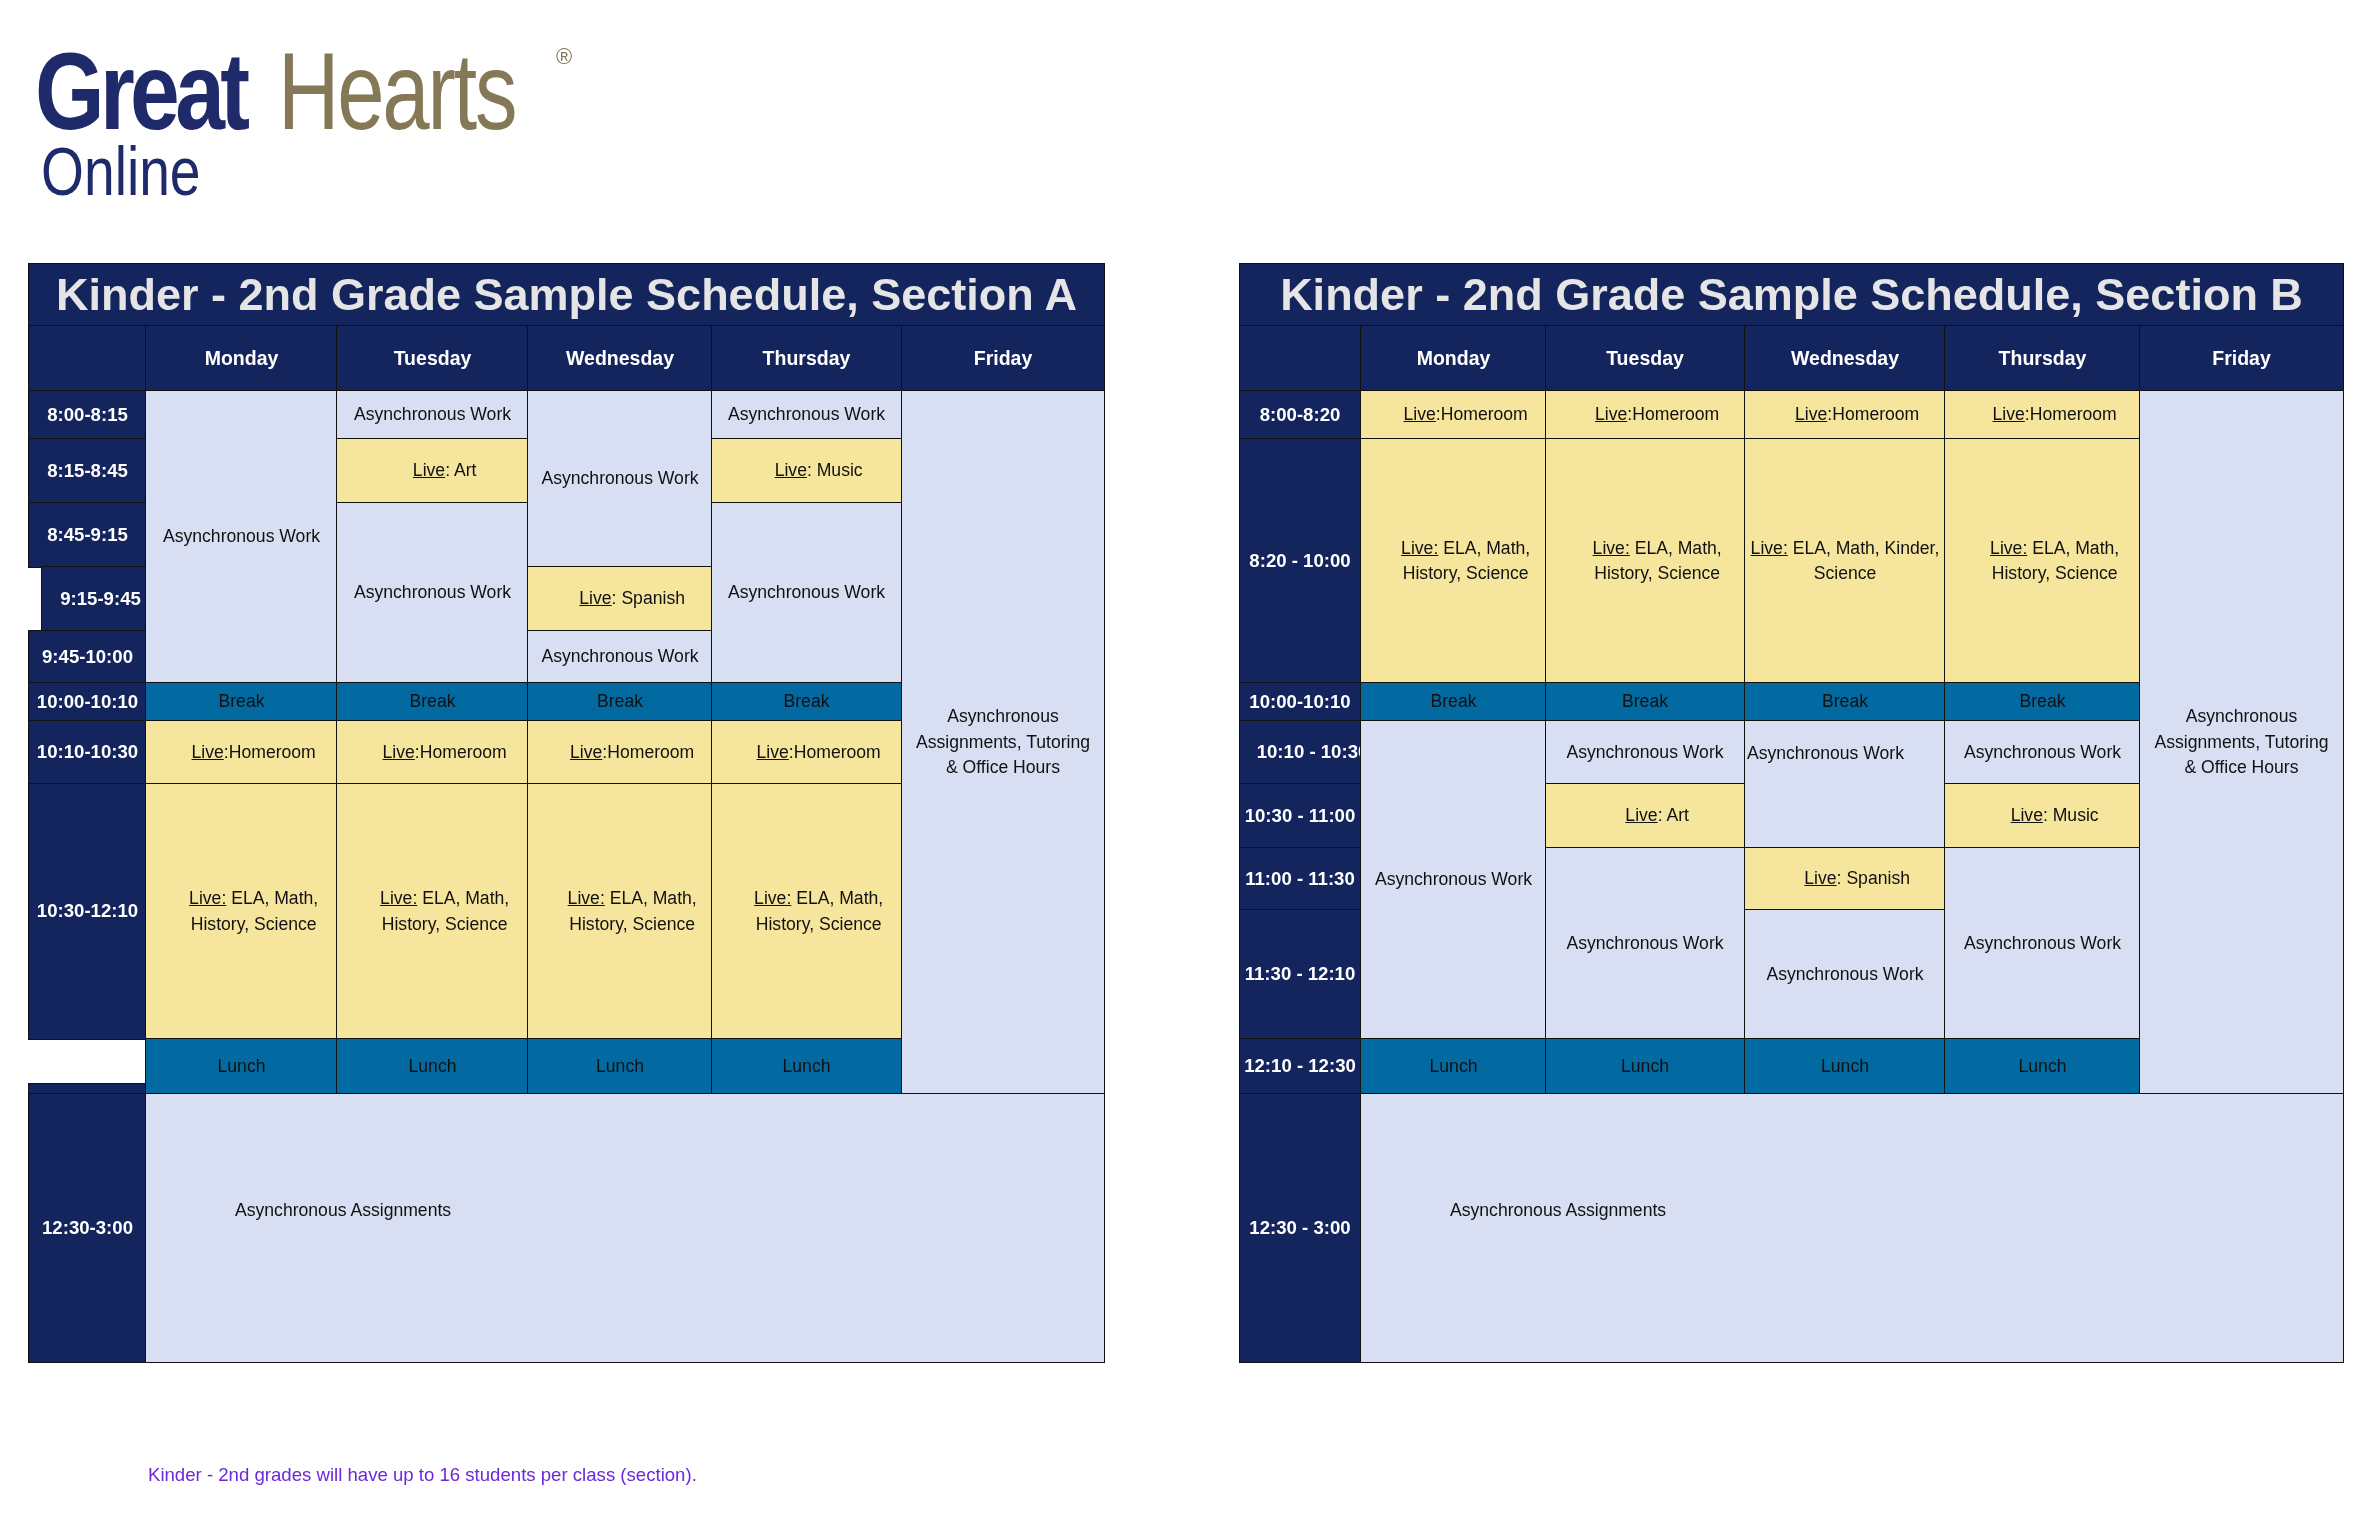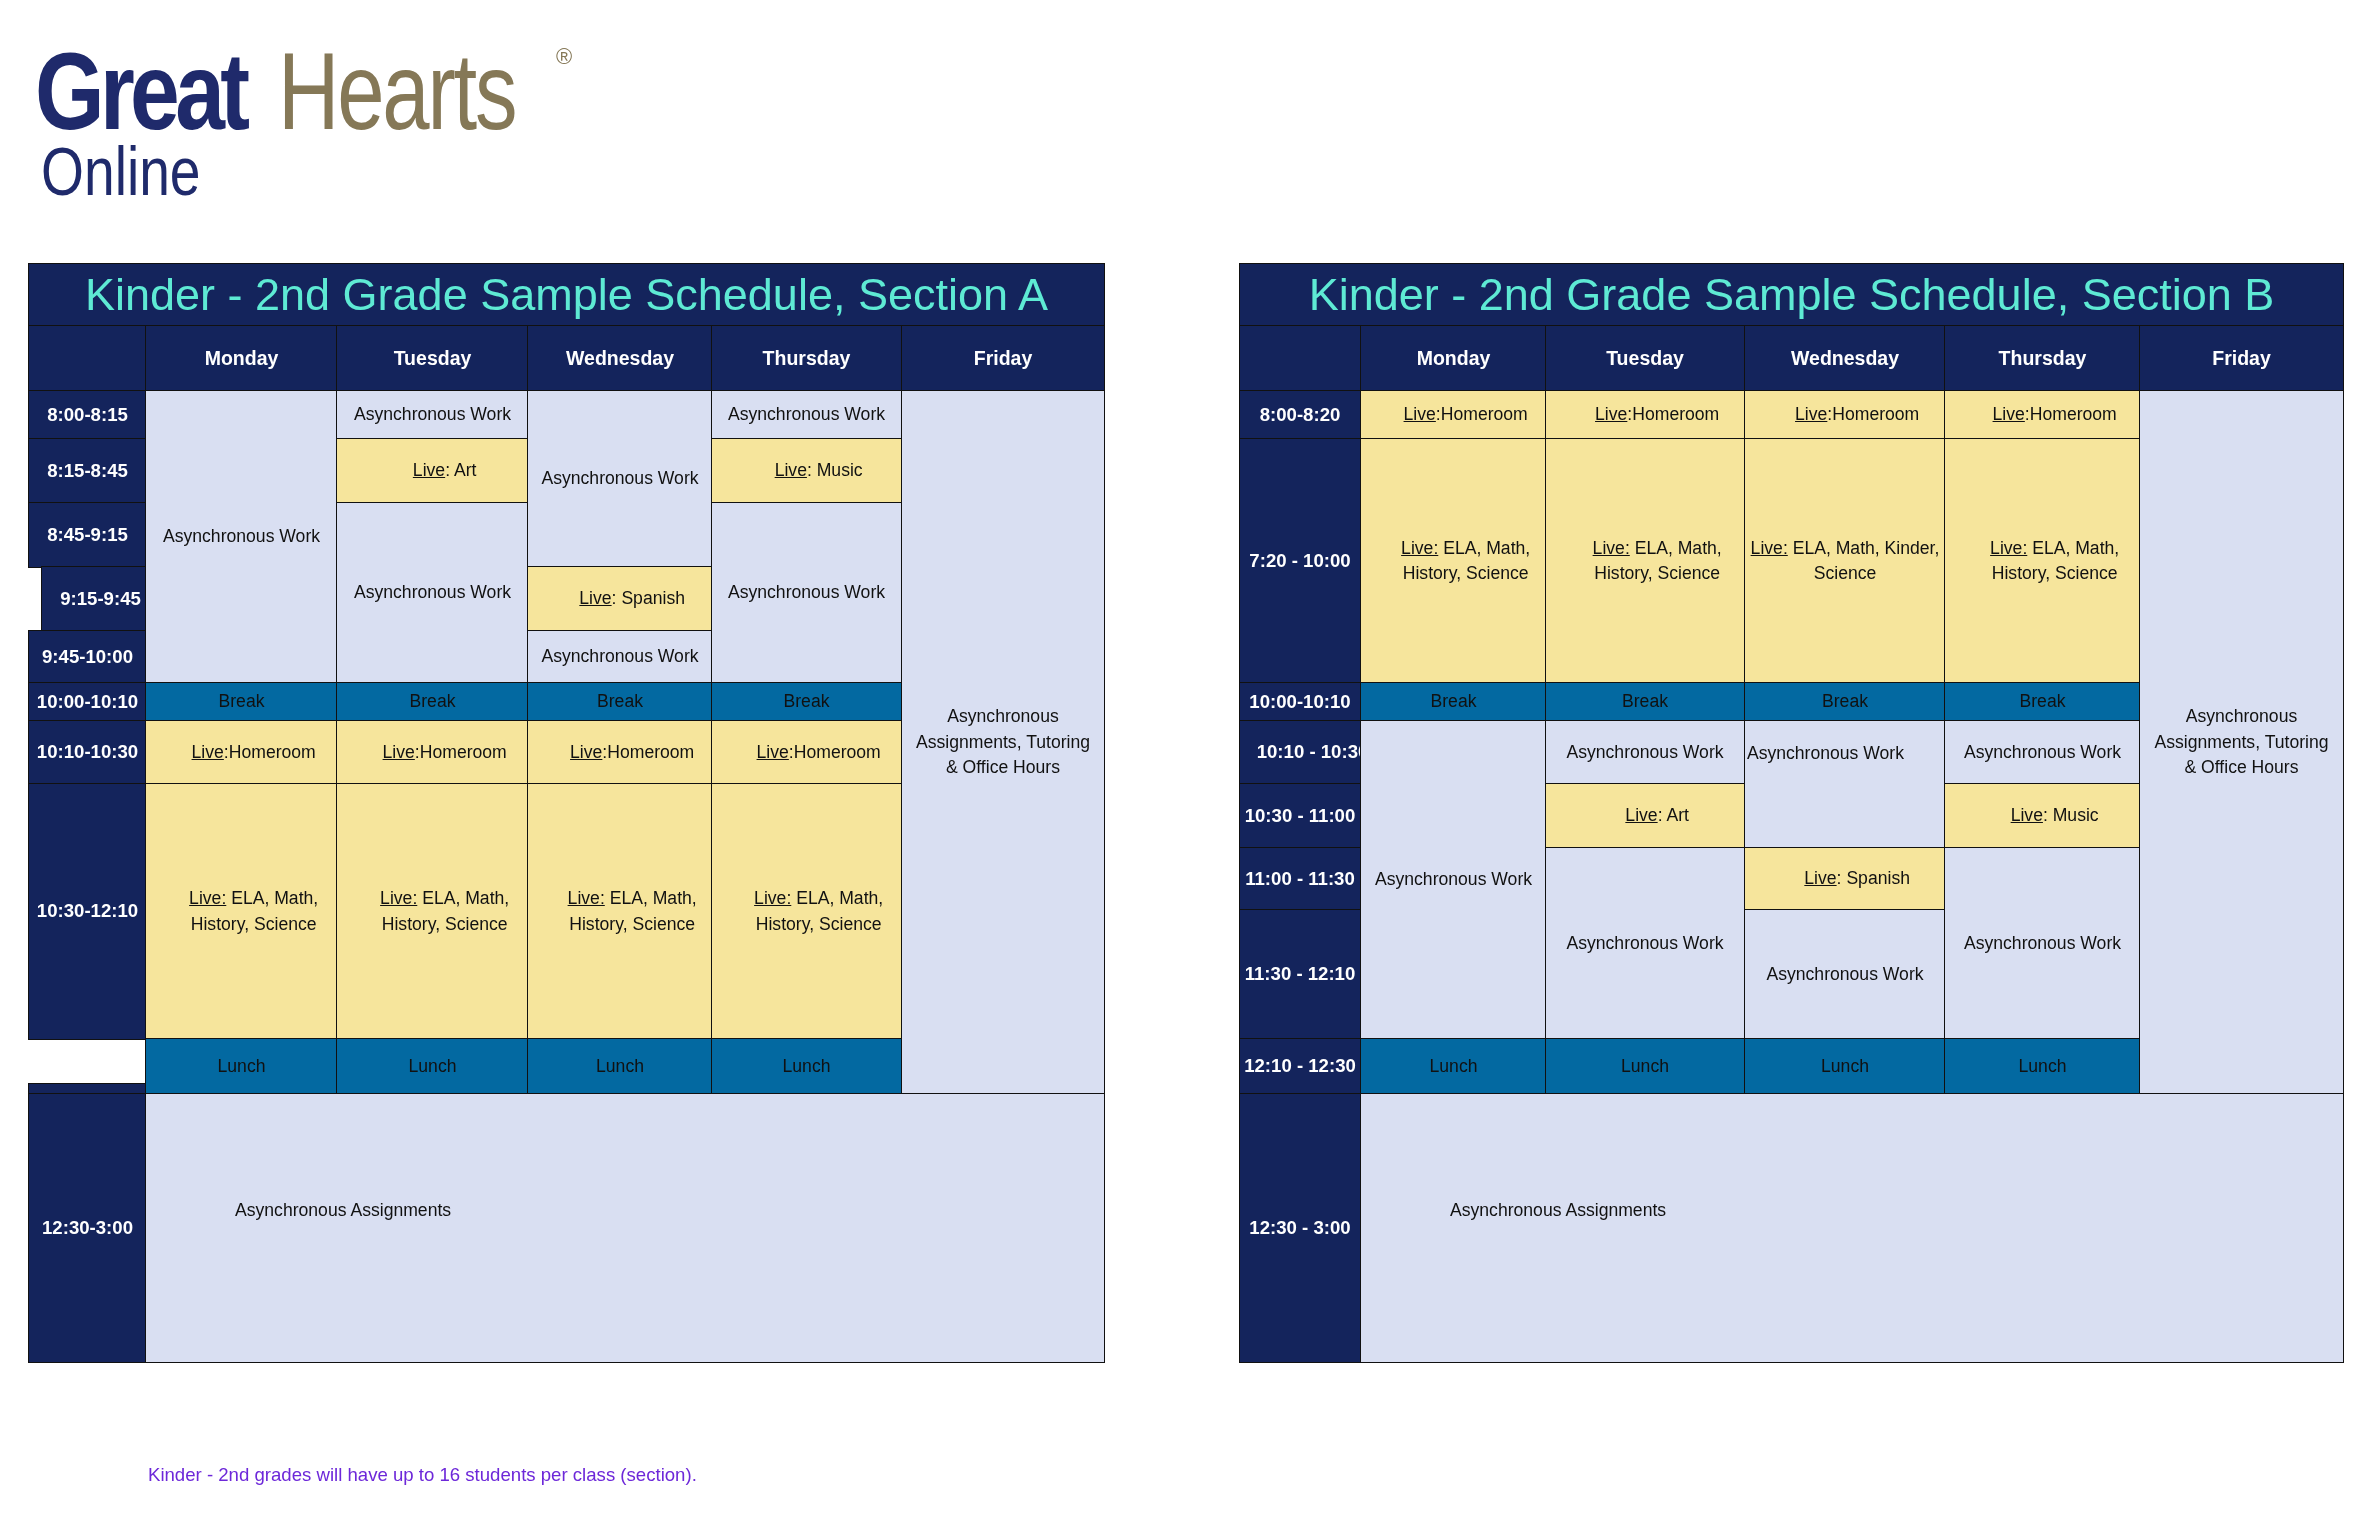--- a/index.html
+++ b/index.html
@@ -12,21 +12,21 @@
   .logo-hearts { position:absolute; left:243px; top:0; font-size:109px; color:#857857;
                  transform:scaleX(0.78); transform-origin:left top; white-space:nowrap; line-height:1; letter-spacing:-2.8px; }
   .logo-reg { position:absolute; left:521px; top:9.3px; font-size:22px; color:#857857; line-height:1; }
   .logo-online { position:absolute; left:5.6px; top:100px; font-size:69px; color:#1f2a6b;
                  transform:scaleX(0.8); transform-origin:left top; line-height:1; white-space:nowrap; }
 
   .sched { position:absolute; }
   .cell { position:absolute; box-sizing:border-box; border:1.9px solid #111;
           display:flex; align-items:center; justify-content:center; text-align:center;
           font-size:17.6px; color:#111; line-height:1.45; padding:0 3.7px; }
-  .title { background:#14245c; color:#5eead4; font-weight:normal; font-size:45px; border:1.9px solid #111; }
+  .title { background:#14245c; color:#e5e5e5; font-weight:bold; font-size:45px; border:1.9px solid #111; }
   .hdr { background:#14245c; color:#fff; font-weight:bold; font-size:19.5px; }
   .time { background:#14245c; color:#fff; font-weight:bold; font-size:18.6px; white-space:nowrap; padding:0; }
   .async { background:#d9dff2; }
   .live { background:#f6e59c;padding-left:28px; }
   .gray { background:#0369a1; }
   .u { text-decoration:underline; }
   .left { justify-content:flex-start; padding-left:89px; align-items:flex-start; padding-top:104px; }
   .note { position:absolute; left:148px; top:1464px; font-size:18.6px; color:#6d28d9; }
 </style>
 </head>
@@ -129,21 +129,21 @@
   <div class="cell title" style="left:1239px;top:263px;width:1105px;height:64px;">Kinder - 2nd Grade Sample Schedule, Section B</div>
 
   <div class="cell hdr" style="left:1239px;top:325px;width:122px;height:67px;"></div>
   <div class="cell hdr" style="left:1360px;top:325px;width:187px;height:67px;">Monday</div>
   <div class="cell hdr" style="left:1545px;top:325px;width:200px;height:67px;">Tuesday</div>
   <div class="cell hdr" style="left:1744px;top:325px;width:202px;height:67px;">Wednesday</div>
   <div class="cell hdr" style="left:1944px;top:325px;width:197px;height:67px;">Thursday</div>
   <div class="cell hdr" style="left:2139px;top:325px;width:205px;height:67px;">Friday</div>
 
   <div class="cell time" style="left:1239px;top:390px;width:122px;height:50px;">8:00-8:20</div>
-  <div class="cell time" style="left:1239px;top:438px;width:122px;height:246px;">7:20 - 10:00</div>
+  <div class="cell time" style="left:1239px;top:438px;width:122px;height:246px;">8:20 - 10:00</div>
   <div class="cell time" style="left:1239px;top:682px;width:122px;height:40px;">10:00-10:10</div>
   <div class="cell time" style="left:1239px;top:720px;width:147px;height:65px;">10:10 - 10:30</div>
   <div class="cell time" style="left:1239px;top:783px;width:122px;height:66px;">10:30 - 11:00</div>
   <div class="cell time" style="left:1239px;top:847px;width:122px;height:64px;">11:00 - 11:30</div>
   <div class="cell time" style="left:1239px;top:909px;width:122px;height:131px;">11:30 - 12:10</div>
   <div class="cell time" style="left:1239px;top:1038px;width:122px;height:57px;">12:10 - 12:30</div>
   <div class="cell time" style="left:1239px;top:1093px;width:122px;height:270px;">12:30 - 3:00</div>
 
   <div class="cell live" style="left:1360px;top:390px;width:187px;height:50px;">
       <span><span class="u">Live</span><span>:Homeroom</span></span>

